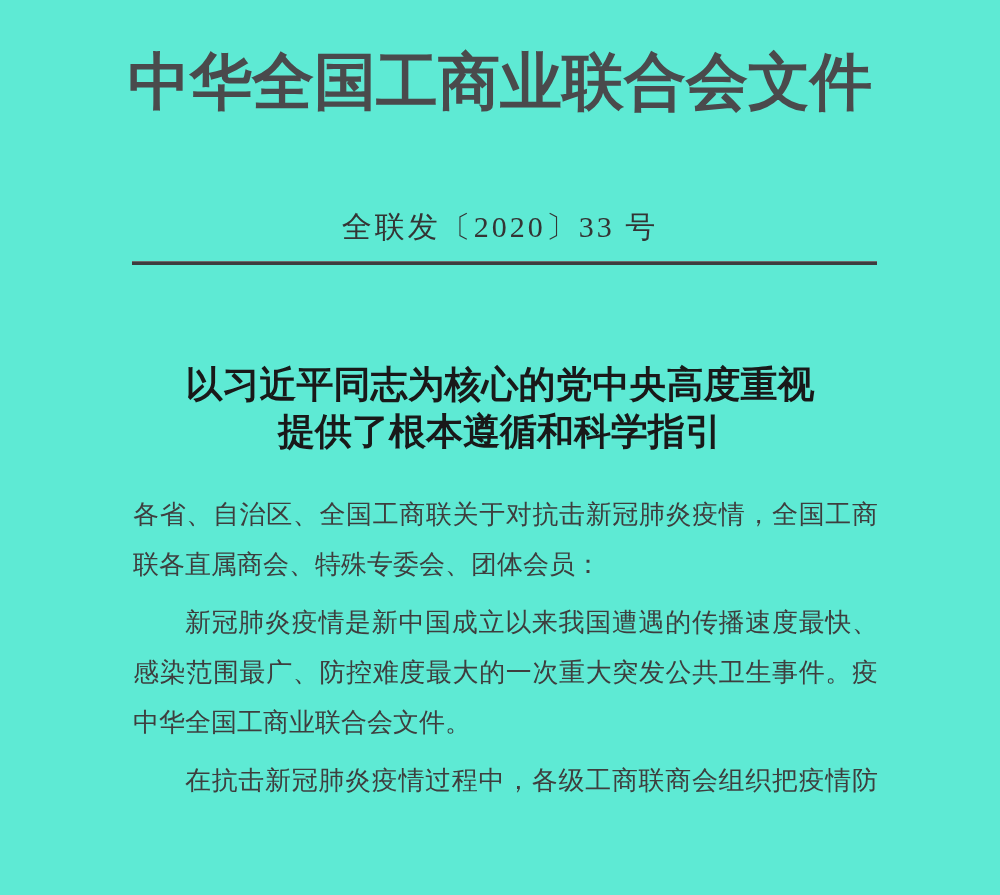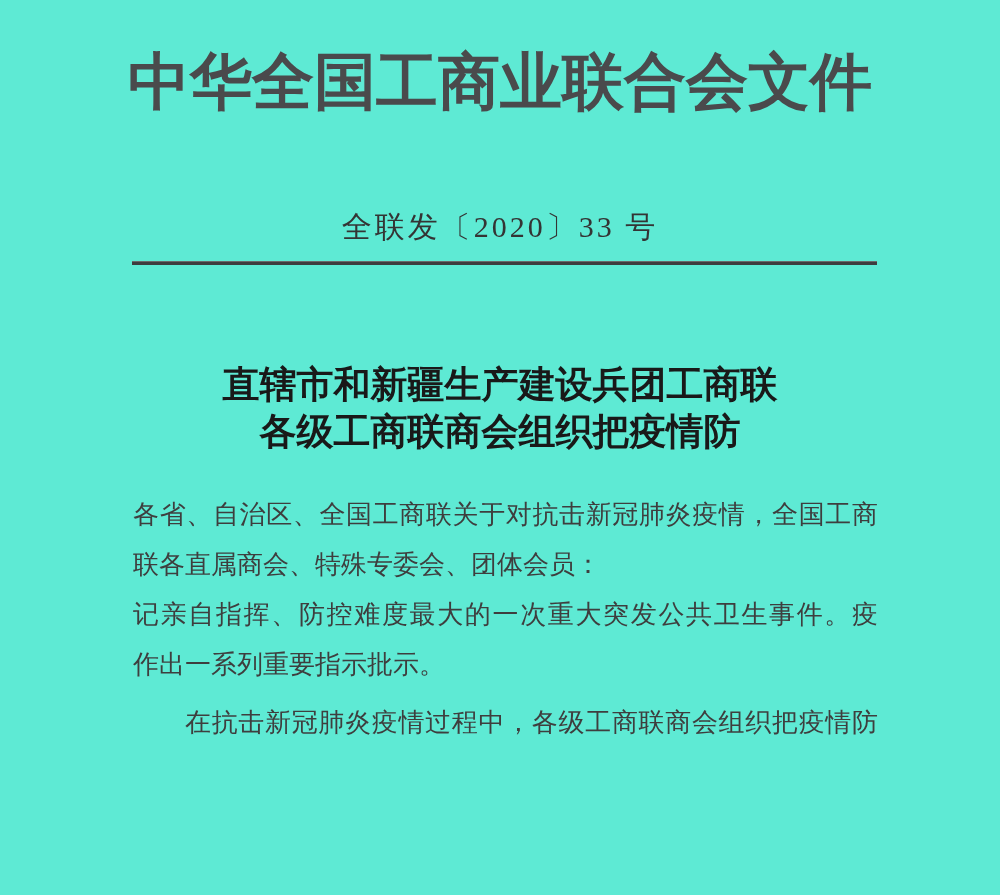--- a/index.html
+++ b/index.html
@@ -93,25 +93,26 @@
 
 <div class="page">
 
   <div class="doc-header">中华全国工商业联合会文件</div>
 
   <div class="doc-number">全联发〔2020〕33 号</div>
 
   <div class="doc-rule"></div>
 
   <div class="doc-title">
-    <div>直辖市和新疆生产建设兵团工商联</div>
-    <div>各级工商联商会组织把疫情防</div>
+    <div>以习近平同志为核心的党中央高度重视</div>
+    <div>提供了根本遵循和科学指引</div>
   </div>
 
   <div class="doc-body">
     <div class="body-line">各省、自治区、全国工商联关于对抗击新冠肺炎疫情，全国工商</div>
     <div class="body-line short">联各直属商会、特殊专委会、团体会员：</div>
-    <div class="body-line">记亲自指挥、防控难度最大的一次重大突发公共卫生事件。疫</div>
-    <div class="body-line short">作出一系列重要指示批示。</div>
+    <div class="body-line para-start">新冠肺炎疫情是新中国成立以来我国遭遇的传播速度最快、</div>
+    <div class="body-line">感染范围最广、防控难度最大的一次重大突发公共卫生事件。疫</div>
+    <div class="body-line short">中华全国工商业联合会文件。</div>
     <div class="body-line para-start">在抗击新冠肺炎疫情过程中，各级工商联商会组织把疫情防</div>
   </div>
 
 </div>
 
 </body></html>

